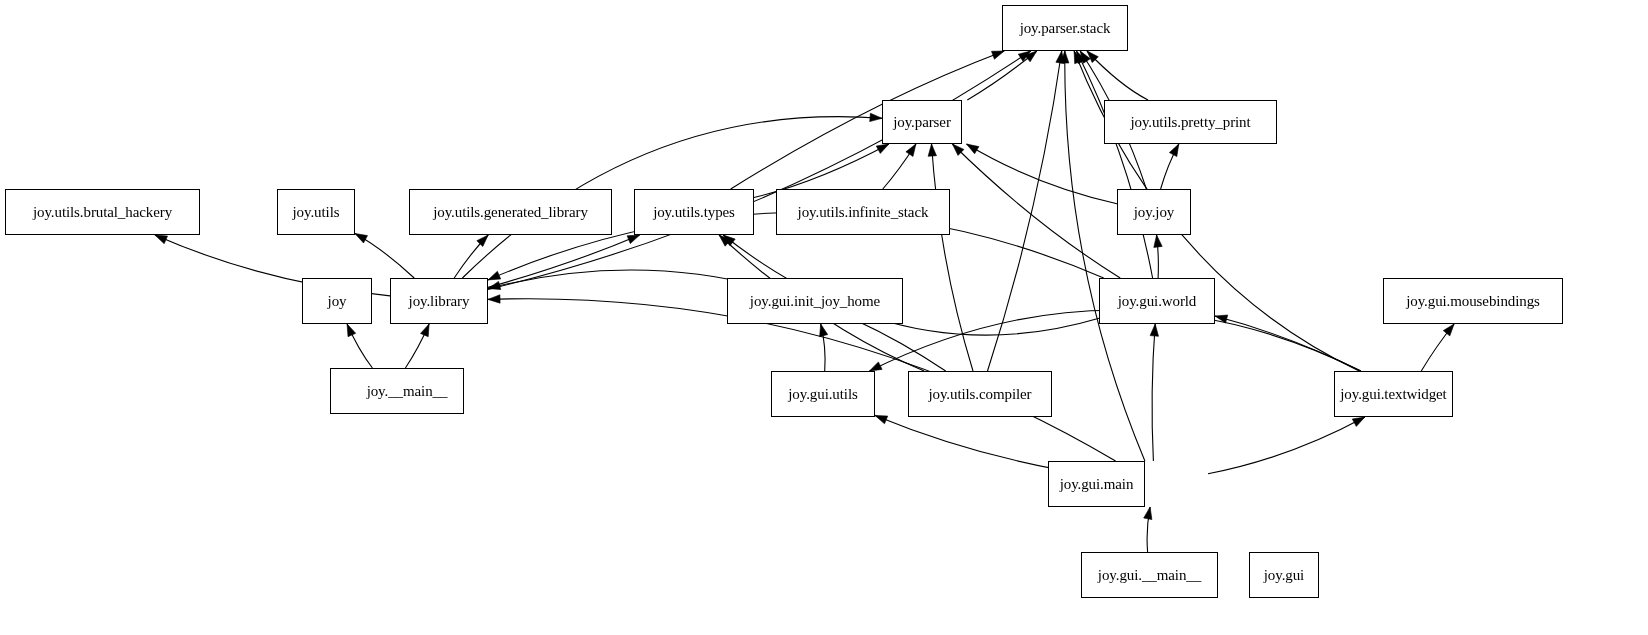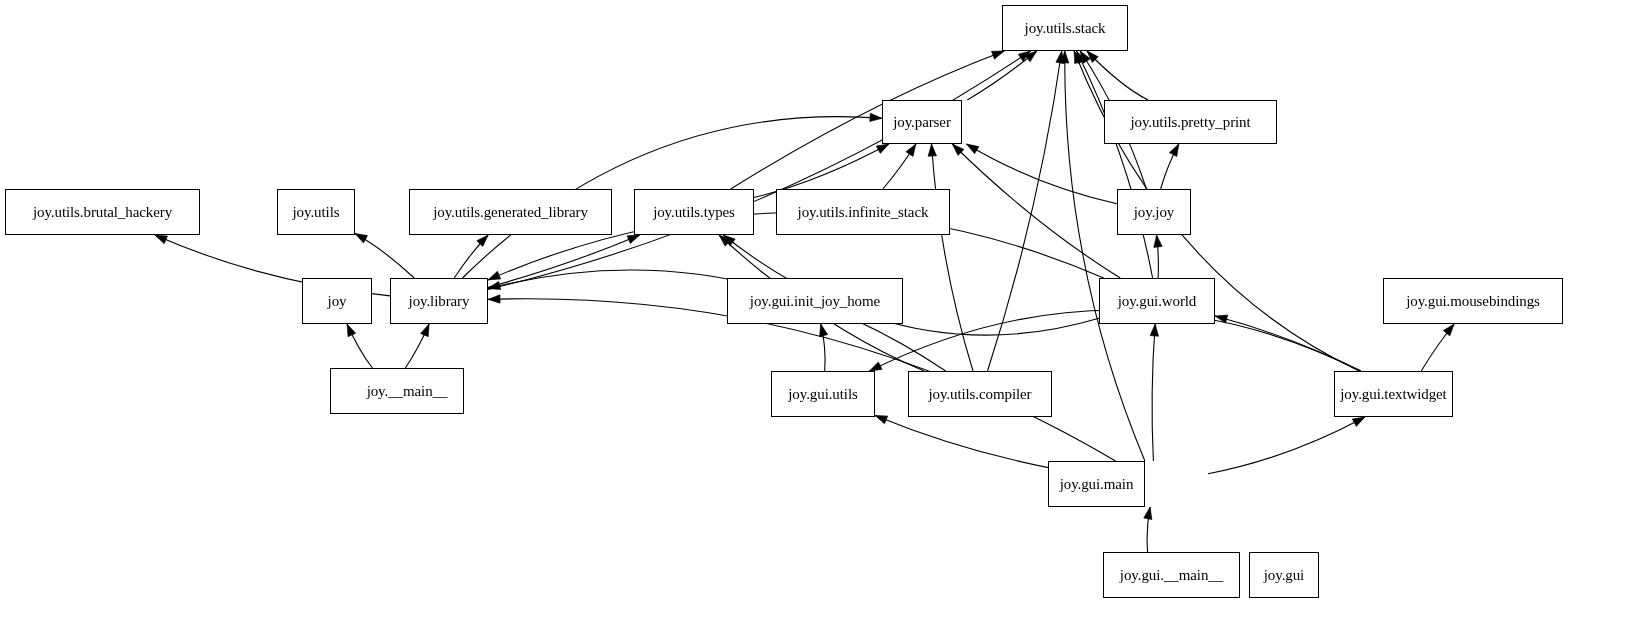--- a/index.html
+++ b/index.html
@@ -125,21 +125,21 @@
       <polygon class="arrow-head" points="1215.0,316.0 1227.7,315.0 1225.6,323.1"></polygon>
       <path class="edge-path" d="M 1421.3 371.0 Q 1436.8 345.1 1454.1 324.0"></path>
       <polygon class="arrow-head" points="1454.1,324.0 1449.8,335.9 1443.3,330.6"></polygon>
       <path class="edge-path" d="M 1361.0 371.0 Q 1115.3 249.4 869.5 371.0"></path>
       <polygon class="arrow-head" points="869.5,371.0 878.4,361.9 882.1,369.4"></polygon>
       <path class="edge-path" d="M 1147.6 552.0 Q 1145.8 529.2 1150.1 507.0"></path>
       <polygon class="arrow-head" points="1150.1,507.0 1151.9,519.6 1143.7,518.0"></polygon>
     </svg>
   <div id="nodes-layer">
       <div class="node-box" style="left: 1002px; top: 5px; width: 126px; height: 46px;">
-        <span class="node-label">joy.utils.stack</span>
+        <span class="node-label">joy.parser.stack</span>
       </div>
       <div class="node-box" style="left: 882px; top: 100px; width: 80px; height: 44px;">
         <span class="node-label">joy.parser</span>
       </div>
       <div class="node-box" style="left: 1104px; top: 100px; width: 173px; height: 44px;">
         <span class="node-label">joy.utils.pretty_print</span>
       </div>
       <div class="node-box" style="left: 5px; top: 189px; width: 195px; height: 46px;">
         <span class="node-label">joy.utils.brutal_hackery</span>
       </div>
@@ -181,20 +181,20 @@
       </div>
       <div class="node-box" style="left: 908px; top: 371px; width: 144px; height: 46px;">
         <span class="node-label">joy.utils.compiler</span>
       </div>
       <div class="node-box" style="left: 330px; top: 368px; width: 134px; height: 46px; padding-left: 20px;">
         <span class="node-label">joy.__main__</span>
       </div>
       <div class="node-box" style="left: 1048px; top: 461px; width: 97px; height: 46px;">
         <span class="node-label">joy.gui.main</span>
       </div>
-      <div class="node-box" style="left: 1081px; top: 552px; width: 137px; height: 46px; margin-left: 22px;">
+      <div class="node-box" style="left: 1081px; top: 552px; width: 137px; height: 46px;">
         <span class="node-label">joy.gui.__main__</span>
       </div>
       <div class="node-box" style="left: 1249px; top: 552px; width: 70px; height: 46px;">
         <span class="node-label">joy.gui</span>
       </div>
     </div>
 </div>
 
 </body></html>

